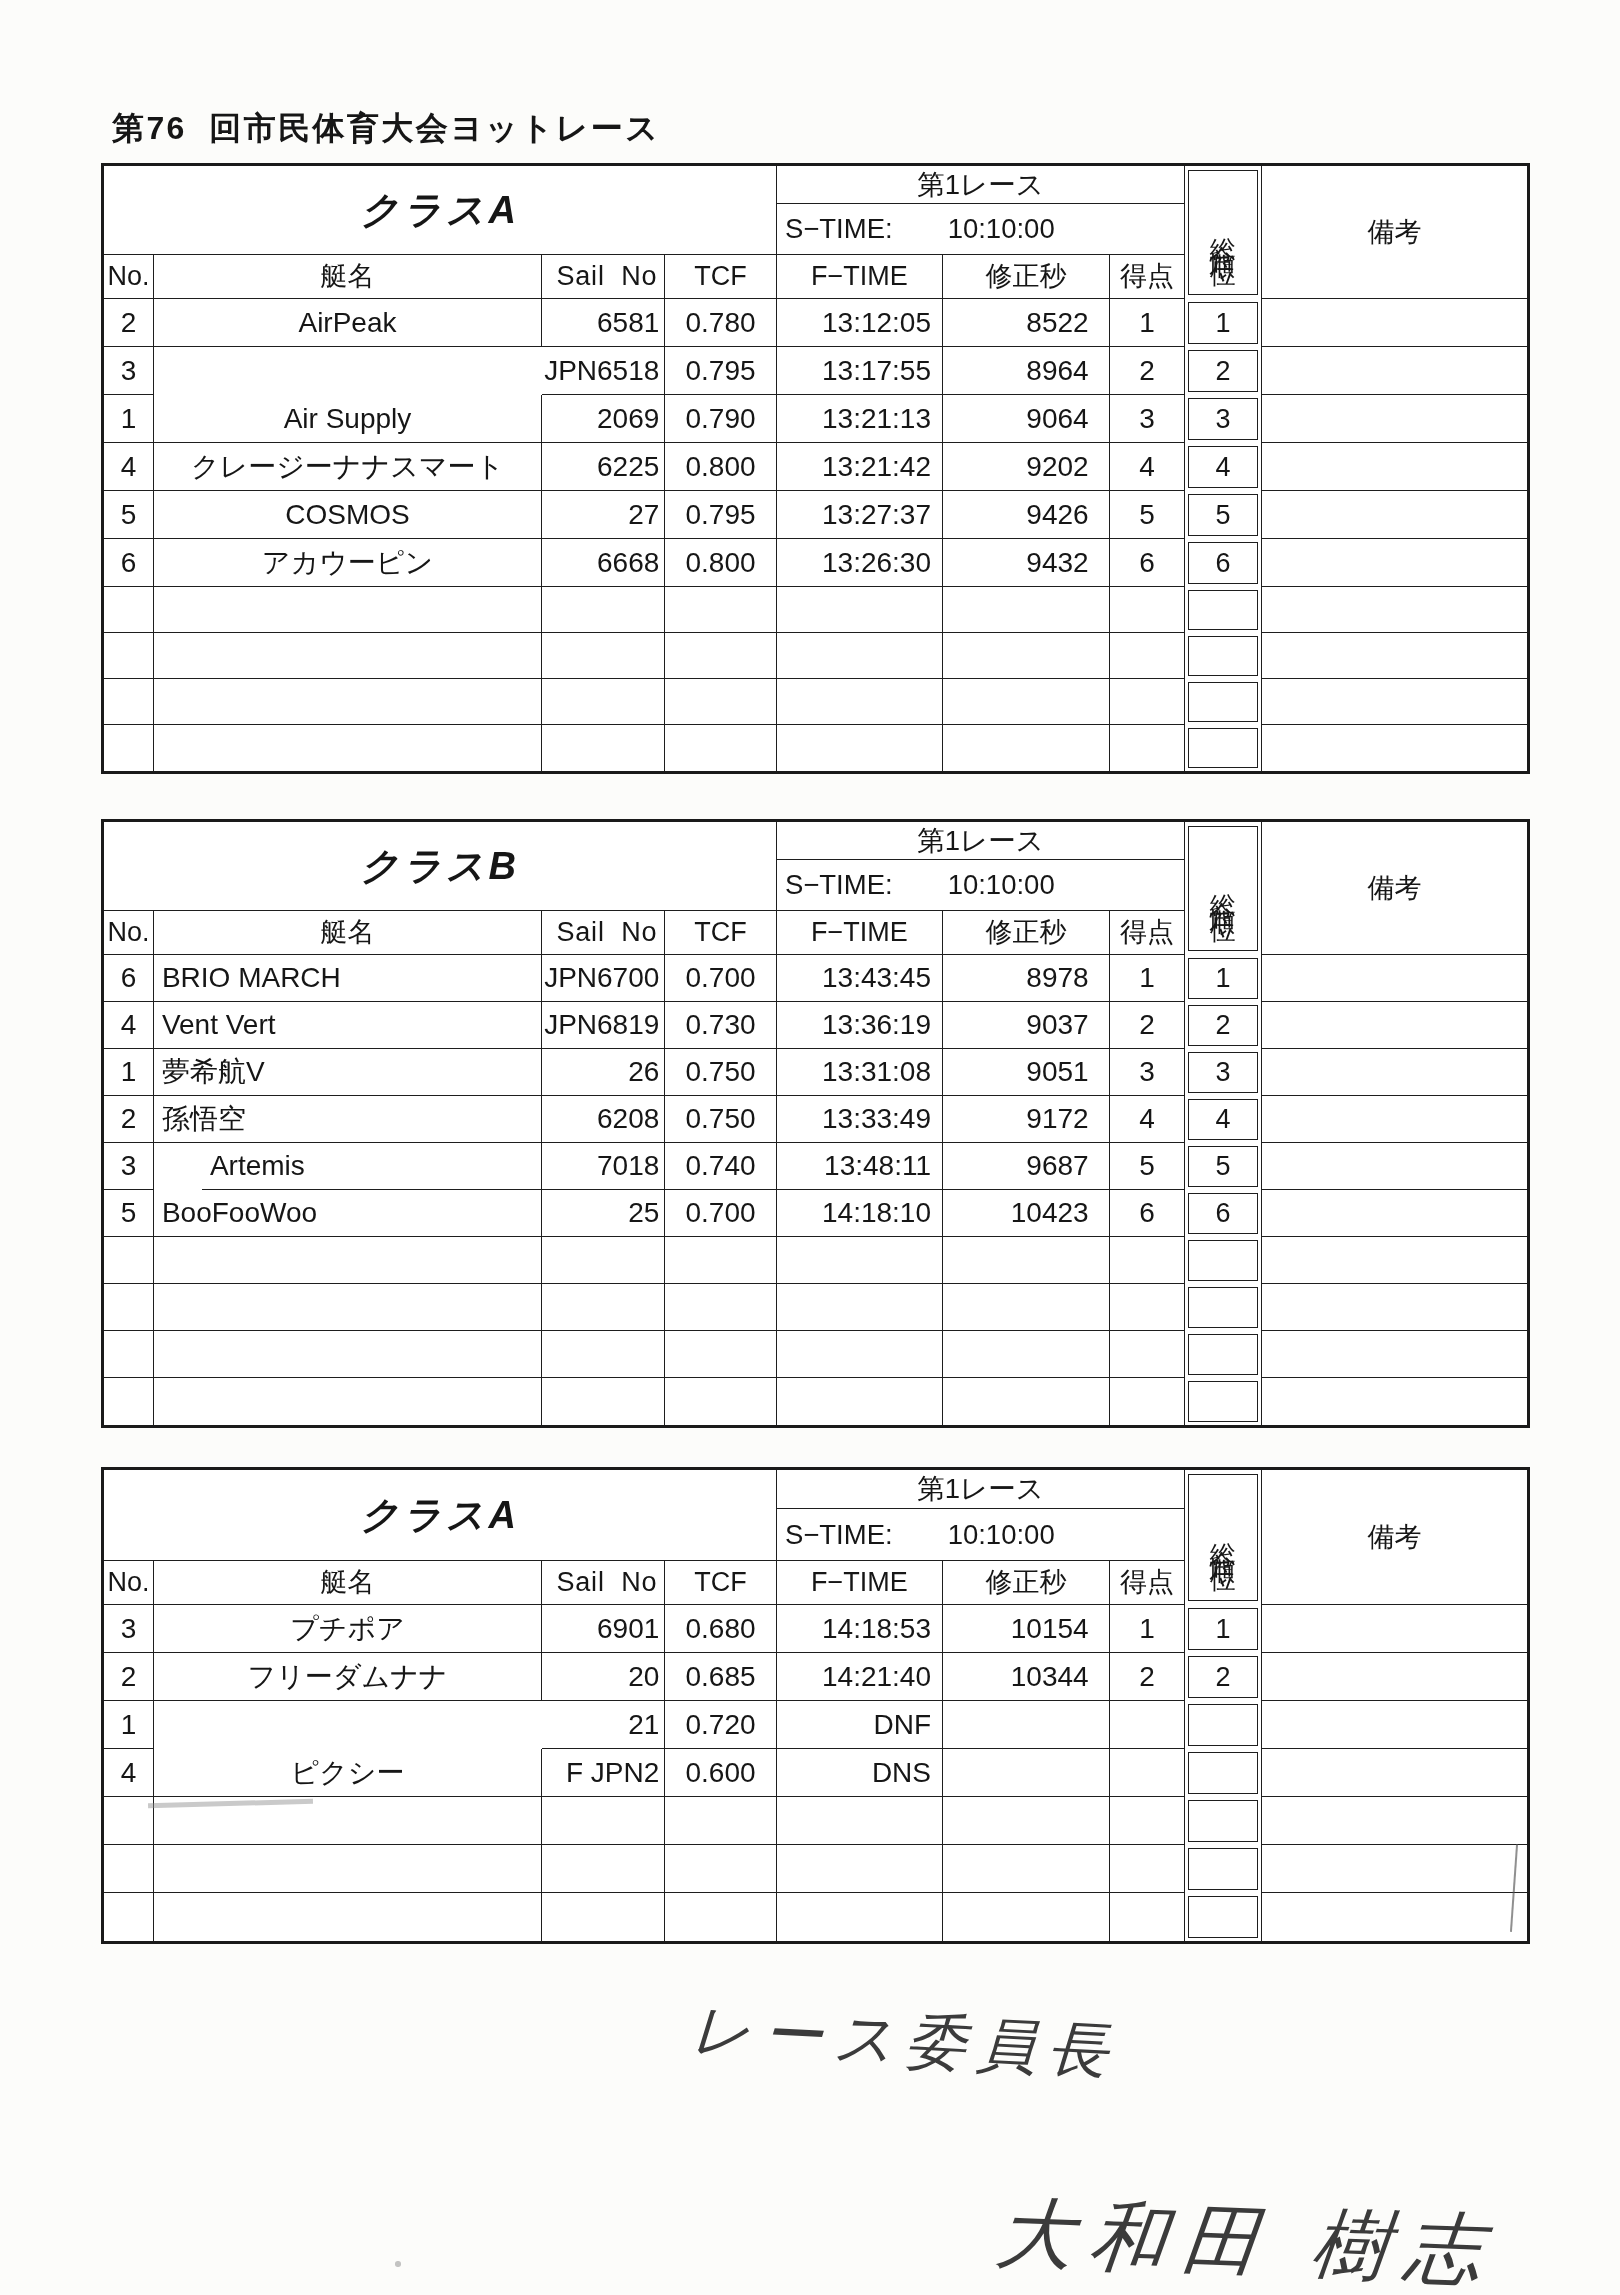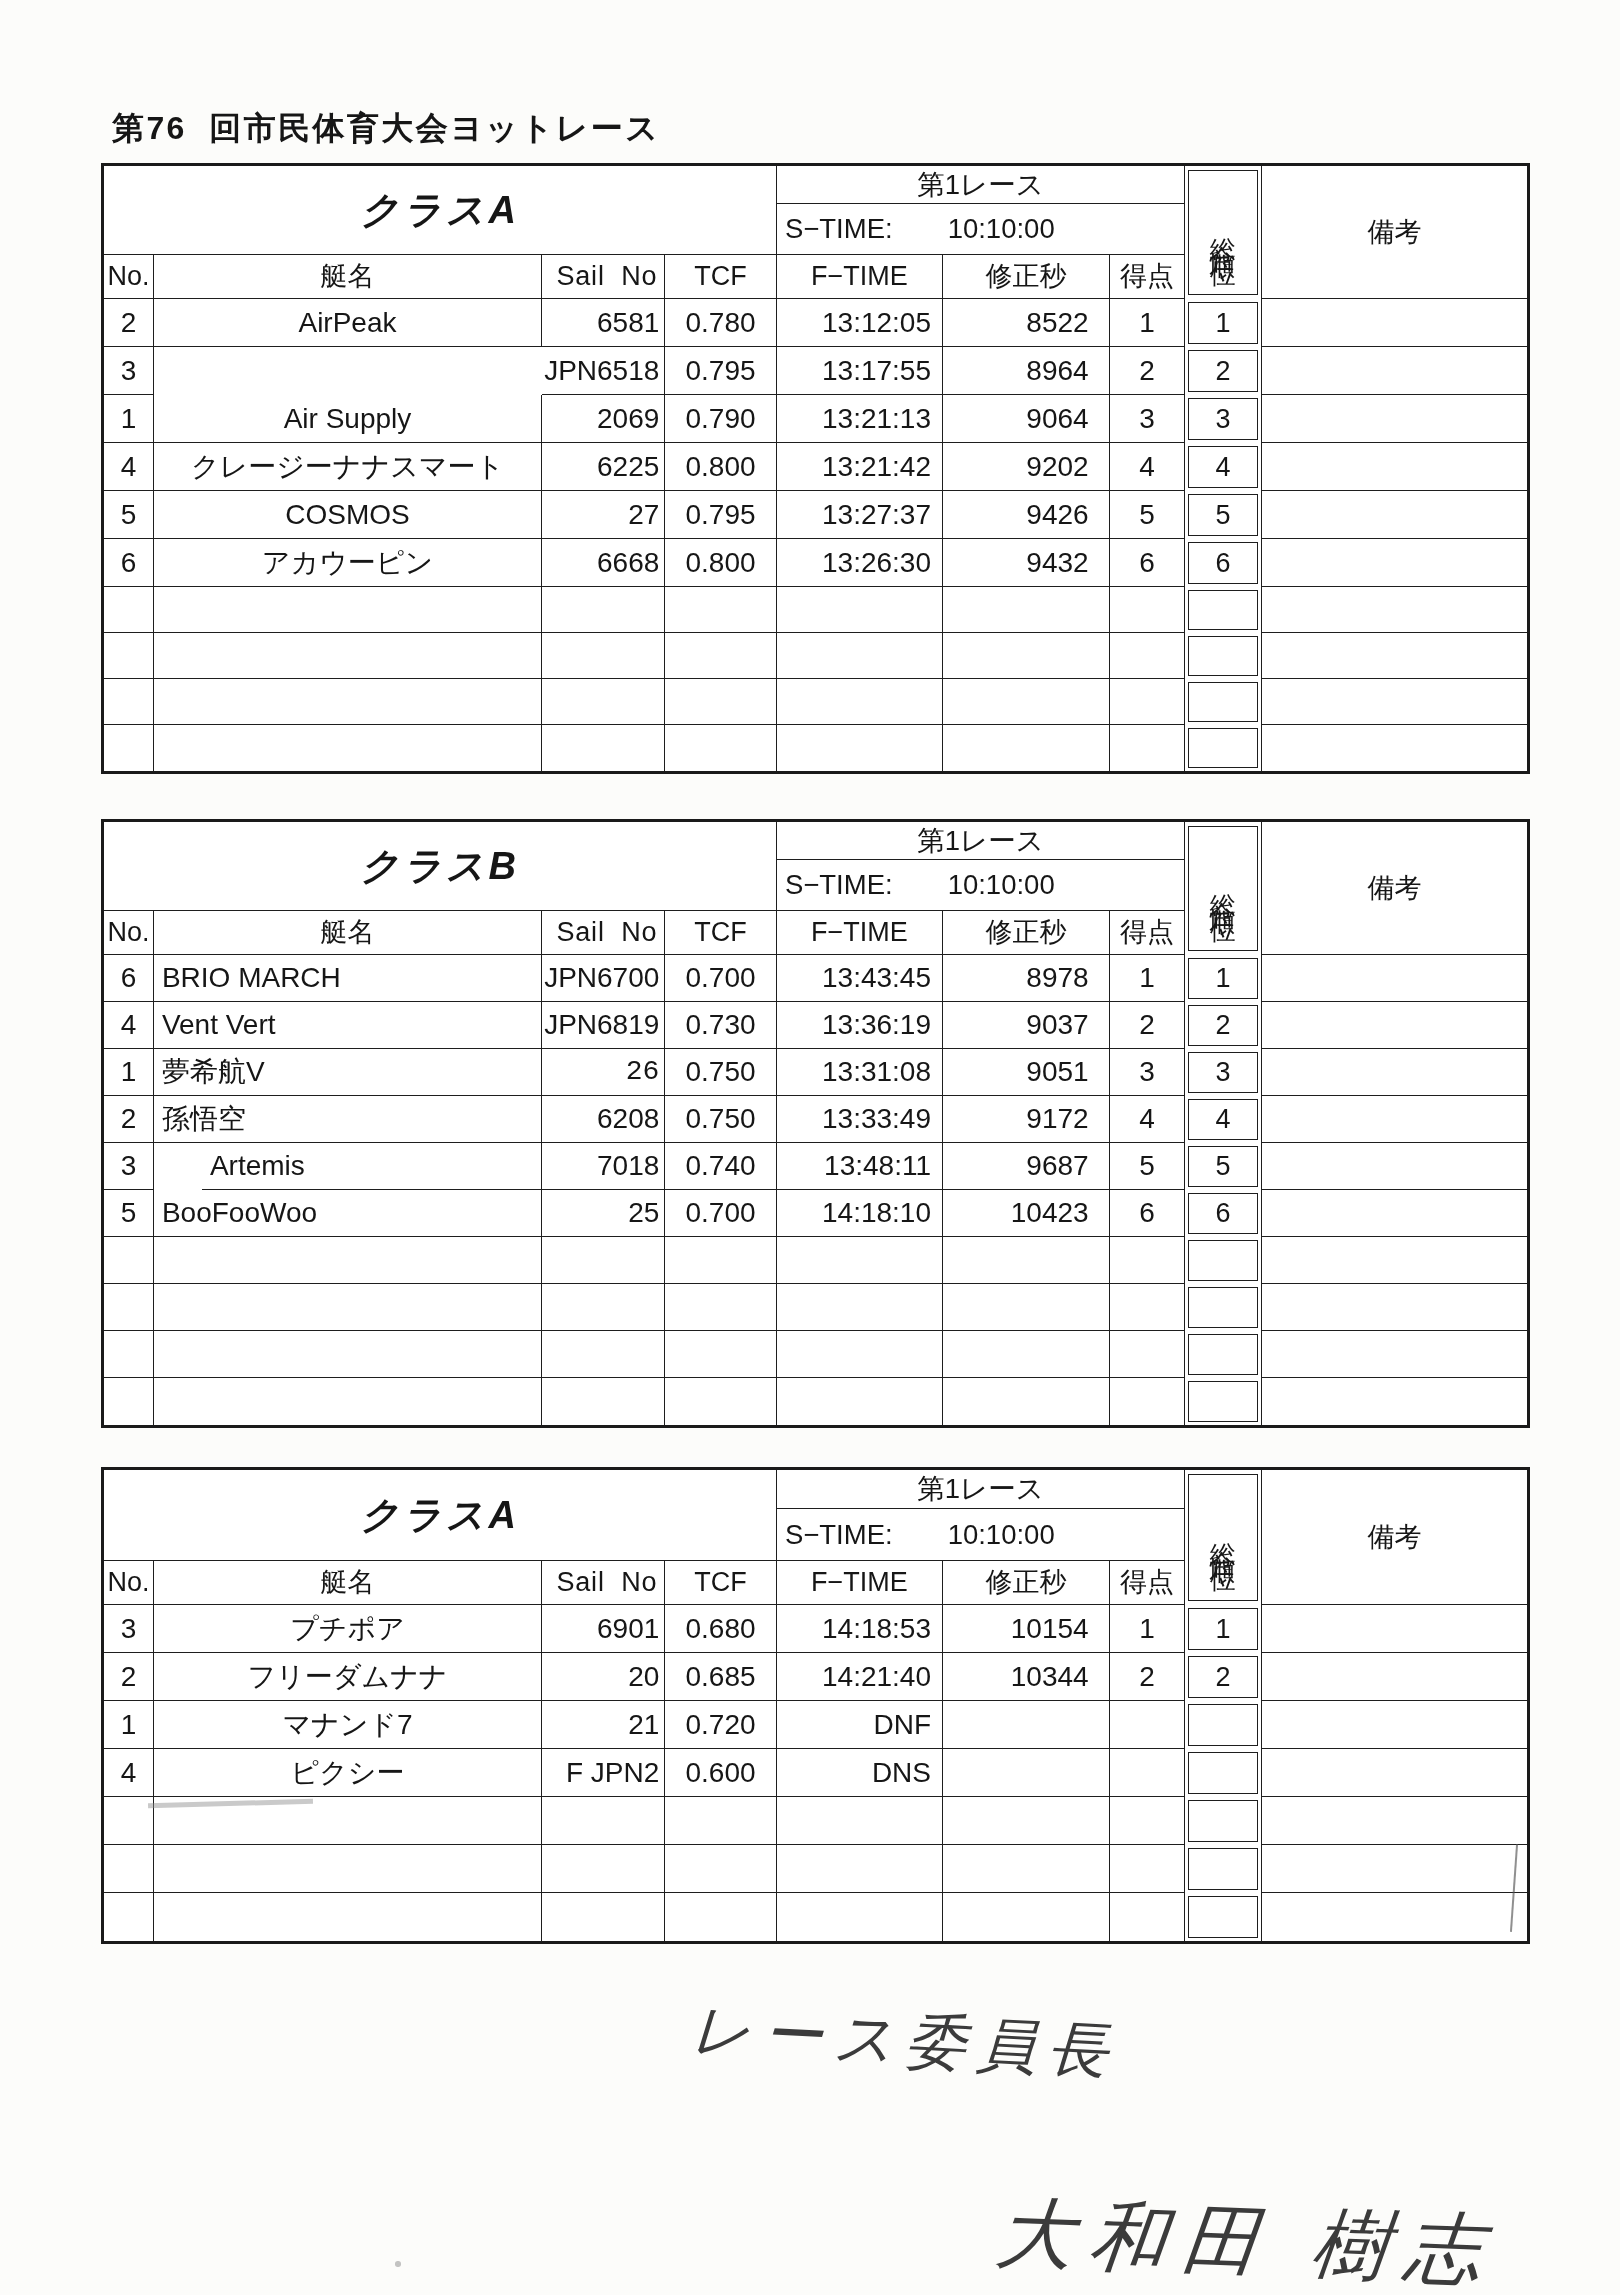--- a/index.html
+++ b/index.html
@@ -193,21 +193,21 @@
     <div class="c left" style="grid-area: 5 / 2;">Vent Vert</div>
     <div class="c right pad-sail" style="grid-area: 5 / 3;">JPN6819</div>
     <div class="c center" style="grid-area: 5 / 4;">0.730</div>
     <div class="c right pad-time" style="grid-area: 5 / 5;">13:36:19</div>
     <div class="c right pad-sec" style="grid-area: 5 / 6;">9037</div>
     <div class="c center" style="grid-area: 5 / 7;">2</div>
     <div class="c rank-cell" style="grid-area: 5 / 8;"><div class="rank-box">2</div></div>
     <div class="c last-col" style="grid-area: 5 / 9;"></div>
     <div class="c center" style="grid-area: 6 / 1;">1</div>
     <div class="c left" style="grid-area: 6 / 2;">夢希航V</div>
-    <div class="c right pad-sail" style="grid-area: 6 / 3; font-family: Liberation Mono, monospace;">26</div>
+    <div class="c right pad-sail" style="grid-area: 6 / 3;">26</div>
     <div class="c center" style="grid-area: 6 / 4;">0.750</div>
     <div class="c right pad-time" style="grid-area: 6 / 5;">13:31:08</div>
     <div class="c right pad-sec" style="grid-area: 6 / 6;">9051</div>
     <div class="c center" style="grid-area: 6 / 7;">3</div>
     <div class="c rank-cell" style="grid-area: 6 / 8;"><div class="rank-box">3</div></div>
     <div class="c last-col" style="grid-area: 6 / 9;"></div>
     <div class="c center" style="grid-area: 7 / 1;">2</div>
     <div class="c left" style="grid-area: 7 / 2;">孫悟空</div>
     <div class="c right pad-sail" style="grid-area: 7 / 3;">6208</div>
     <div class="c center" style="grid-area: 7 / 4;">0.750</div>
@@ -296,21 +296,20 @@
     <div class="c center" style="grid-area: 5 / 1;">2</div>
     <div class="c center" style="grid-area: 5 / 2;">フリーダムナナ</div>
     <div class="c right pad-sail" style="grid-area: 5 / 3;">20</div>
     <div class="c center" style="grid-area: 5 / 4;">0.685</div>
     <div class="c right pad-time" style="grid-area: 5 / 5;">14:21:40</div>
     <div class="c right pad-sec" style="grid-area: 5 / 6;">10344</div>
     <div class="c center" style="grid-area: 5 / 7;">2</div>
     <div class="c rank-cell" style="grid-area: 5 / 8;"><div class="rank-box">2</div></div>
     <div class="c last-col" style="grid-area: 5 / 9;"></div>
     <div class="c center" style="grid-area: 6 / 1;">1</div>
-    <div class="c center" style="grid-area: 6 / 2;">マナンド7</div>
     <div class="c right pad-sail" style="grid-area: 6 / 3;">21</div>
     <div class="c center" style="grid-area: 6 / 4;">0.720</div>
     <div class="c right pad-time" style="grid-area: 6 / 5;">DNF</div>
     <div class="c right pad-sec" style="grid-area: 6 / 6;"></div>
     <div class="c center" style="grid-area: 6 / 7;"></div>
     <div class="c rank-cell" style="grid-area: 6 / 8;"><div class="rank-box"></div></div>
     <div class="c last-col" style="grid-area: 6 / 9;"></div>
     <div class="c center" style="grid-area: 7 / 1;">4</div>
     <div class="c center" style="grid-area: 7 / 2;">ピクシー</div>
     <div class="c right pad-sail" style="grid-area: 7 / 3;">F JPN2</div>

